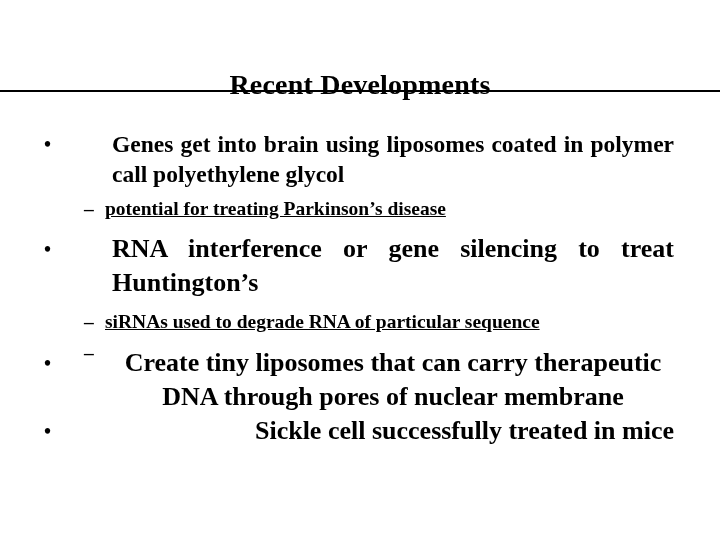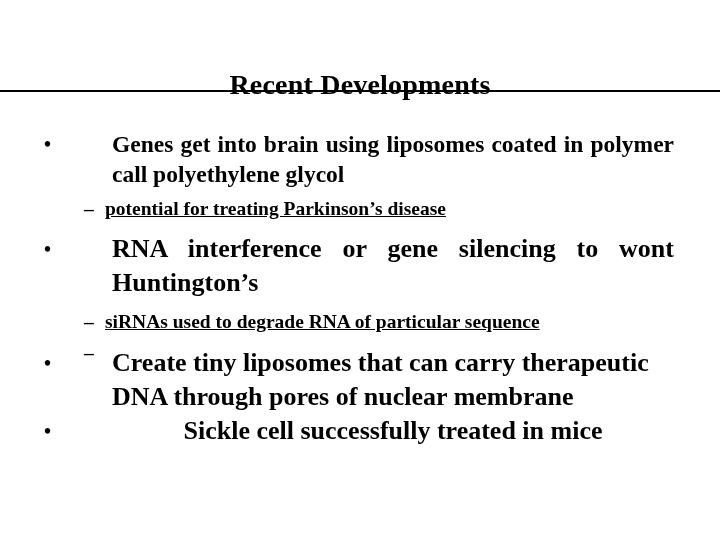--- a/index.html
+++ b/index.html
@@ -133,42 +133,42 @@
 
     <div class="subbullet">
       <span class="marker">–</span>
       <span class="btext">potential for treating Parkinson’s  disease</span>
     </div>
 
     <div class="gap-2"></div>
 
     <div class="bullet size-b">
       <span class="marker">•</span>
-      <span class="btext">RNA interference or gene silencing to wont Huntington’s</span>
+      <span class="btext">RNA interference or gene silencing to treat Huntington’s</span>
     </div>
 
     <div class="gap-3"></div>
 
     <div class="subbullet">
       <span class="marker">–</span>
       <span class="btext">siRNAs used to degrade RNA of particular sequence</span>
     </div>
 
     <div class="gap-4"></div>
 
     <div class="subbullet">
       <span class="marker">–</span>
     </div>
 
     <div class="gap-5"></div>
 
     <div class="bullet size-b">
       <span class="marker">•</span>
-      <span class="btext" style="text-align: left;">Create tiny liposomes that can carry therapeutic DNA through pores of nuclear membrane</span>
+      <span class="btext" style="text-align: center;">Create tiny liposomes that can carry therapeutic DNA through pores of nuclear membrane</span>
     </div>
 
     <div class="bullet size-b">
       <span class="marker">•</span>
-      <span class="btext" style="text-align: center;"> Sickle cell successfully treated in mice</span>
+      <span class="btext" style="text-align: right;"> Sickle cell successfully treated in mice</span>
     </div>
 
   </div>
 </div>
 
 </body></html>

